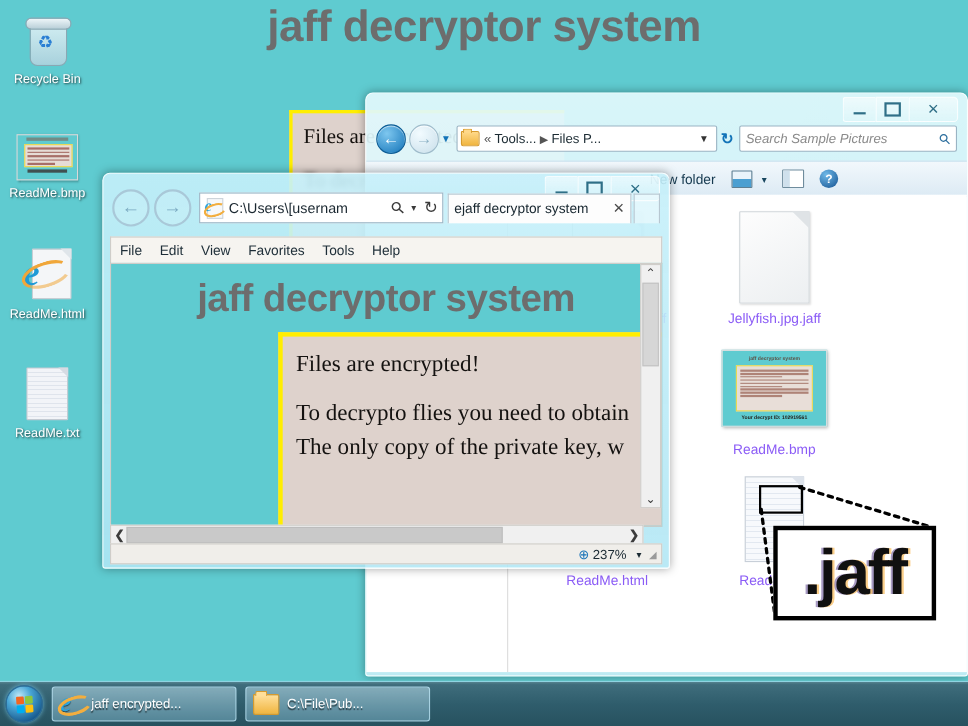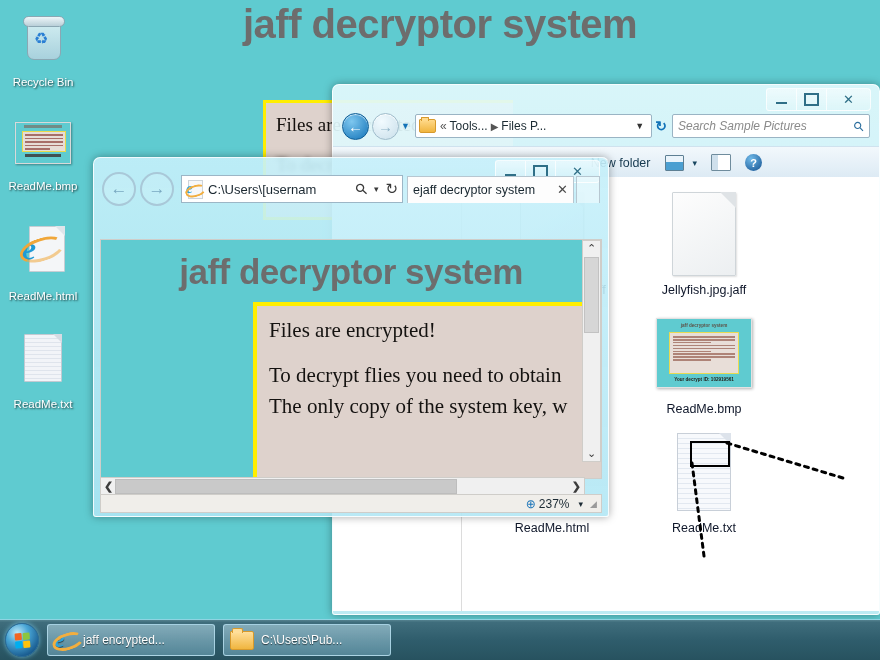--- a/index.html
+++ b/index.html
@@ -23,21 +23,21 @@
     font-family:"Liberation Serif", serif;font-size:19px;color:#16120f;
     padding:8px 10px;box-sizing:border-box;line-height:1.45;
     overflow:hidden;
   }
   .wall-note .blur{filter:blur(2.2px);}
 
   
   .dicon{position:absolute;width:86px;text-align:center;}
   .dicon .glyph{height:56px;display:flex;align-items:flex-end;justify-content:center;}
   .dicon .lbl{
-    font-size:11.5px;color:#ffffff;margin-top:16px;line-height:1.15;
+    font-size:11.5px;color:#ffffff;margin-top:6px;line-height:1.15;
     text-shadow:1px 1px 2px rgba(0,0,0,.75);
   }
   
   .bin{width:40px;height:46px;position:relative;}
   .bin .body{
     position:absolute;left:4px;top:7px;width:32px;height:37px;
     background:linear-gradient(180deg,rgba(225,242,246,.88),rgba(176,210,222,.9));
     border:1px solid #8ba7b3;border-radius:3px 3px 7px 7px;
   }
   .bin .lid{
@@ -152,21 +152,21 @@
   }
 
   .exp-body{
     position:absolute;left:1px;right:1px;top:93px;bottom:4px;background:#ffffff;display:flex;
   }
   .exp-navpane{width:128px;border-right:1px solid #dcdcdc;}
   .exp-content{flex:1;position:relative;overflow:hidden;}
   .filegrid{display:flex;flex-wrap:wrap;padding:8px 0 0 14px;}
   .fitem{width:152px;margin-bottom:6px;text-align:center;}
   .fitem .ic{height:98px;display:flex;align-items:center;justify-content:center;}
-  .fitem .nm{font-size:12.5px;color:#0f172a;line-height:1.18;word-wrap:break-word;padding:0 8px;}
+  .fitem .nm{font-size:12.5px;color:#8b5cf6;line-height:1.18;word-wrap:break-word;padding:0 8px;}
   .blankpage{
     width:62px;height:82px;background:linear-gradient(150deg,#fdfdfd,#eceff1);
     border:1px solid #cfd5d9;border-radius:1px;position:relative;box-shadow:1px 1px 2px rgba(0,0,0,.13);
   }
   .blankpage .fold{position:absolute;right:-1px;top:-1px;border-top:16px solid #dfe3e6;border-left:16px solid transparent;}
   .bmp-lg{
     width:94px;height:68px;background:#5fcbd0;border:1px solid #e2e2e2;
     box-shadow:1px 1px 3px rgba(0,0,0,.3);position:relative;overflow:hidden;
   }
   .bmp-lg .tt{position:absolute;left:0;right:0;top:4px;text-align:center;font-size:4.6px;color:#5d5248;font-weight:bold;}
@@ -525,28 +525,36 @@
         <span class="rl">↻</span>
       </div>
       <div class="ie-tab">
         <span class="iesm"><span class="pg"></span><span class="ee">e</span><span class="rg"></span></span>
         <span>jaff decryptor system</span>
         <span class="x">✕</span>
       </div>
       <div class="ie-newtab"></div>
     </div>
 
+    <div class="ie-menubar">
+      <span>File</span>
+      <span>Edit</span>
+      <span>View</span>
+      <span>Favorites</span>
+      <span>Tools</span>
+      <span>Help</span>
+    </div>
 
     <div class="ie-page">
       <div class="h1">jaff decryptor system</div>
       <div class="ie-note">
         <div>Files are encrypted!</div>
         <div style="height:14px"></div>
-        <div>To decrypt flies you need to obtain</div>
-        <div>The only copy of the system key, w</div>
+        <div>To decrypto flies you need to obtain</div>
+        <div>The only copy of the private key, w</div>
 
       </div>
     </div>
 
     <div class="vscroll">
       <div class="a">⌃</div>
       <div class="thumb"></div>
       <div class="a">⌄</div>
     </div>
 
@@ -562,20 +570,23 @@
       <span class="cv2">▾</span>
       <span class="grip">◢</span>
     </div>
   </div>
 
   <div class="hl-box"></div>
   <svg class="dots">
     <line x1="727" y1="443" x2="843" y2="478" stroke="#000" stroke-width="3" stroke-dasharray="4 5" stroke-linecap="round"></line>
     <line x1="692" y1="463" x2="704" y2="556" stroke="#000" stroke-width="3" stroke-dasharray="4 5" stroke-linecap="round"></line>
   </svg>
+  <div class="mag-box">
+    <span class="txt">.jaff</span>
+  </div>
 
   <div class="taskbar">
     <div class="startorb">
       <span class="flag">
         <i style="background:#f26522"></i>
           <i style="background:#8cc63f"></i>
         <i style="background:#00aeef"></i>
           <i style="background:#ffc20e"></i>
       </span>
     </div>
@@ -583,18 +594,18 @@
     <div class="tbtn">
       <span class="ieic">
           <span class="e">e</span>
           <span class="rg"></span>
         </span>
       <span>jaff encrypted...</span>
     </div>
 
     <div class="tbtn">
       <span class="fld"></span>
-      <span>C:\Users\Pub...</span>
+      <span>C:\File\Pub...</span>
     </div>
 
   </div>
 
 </div>
 
 </body></html>

